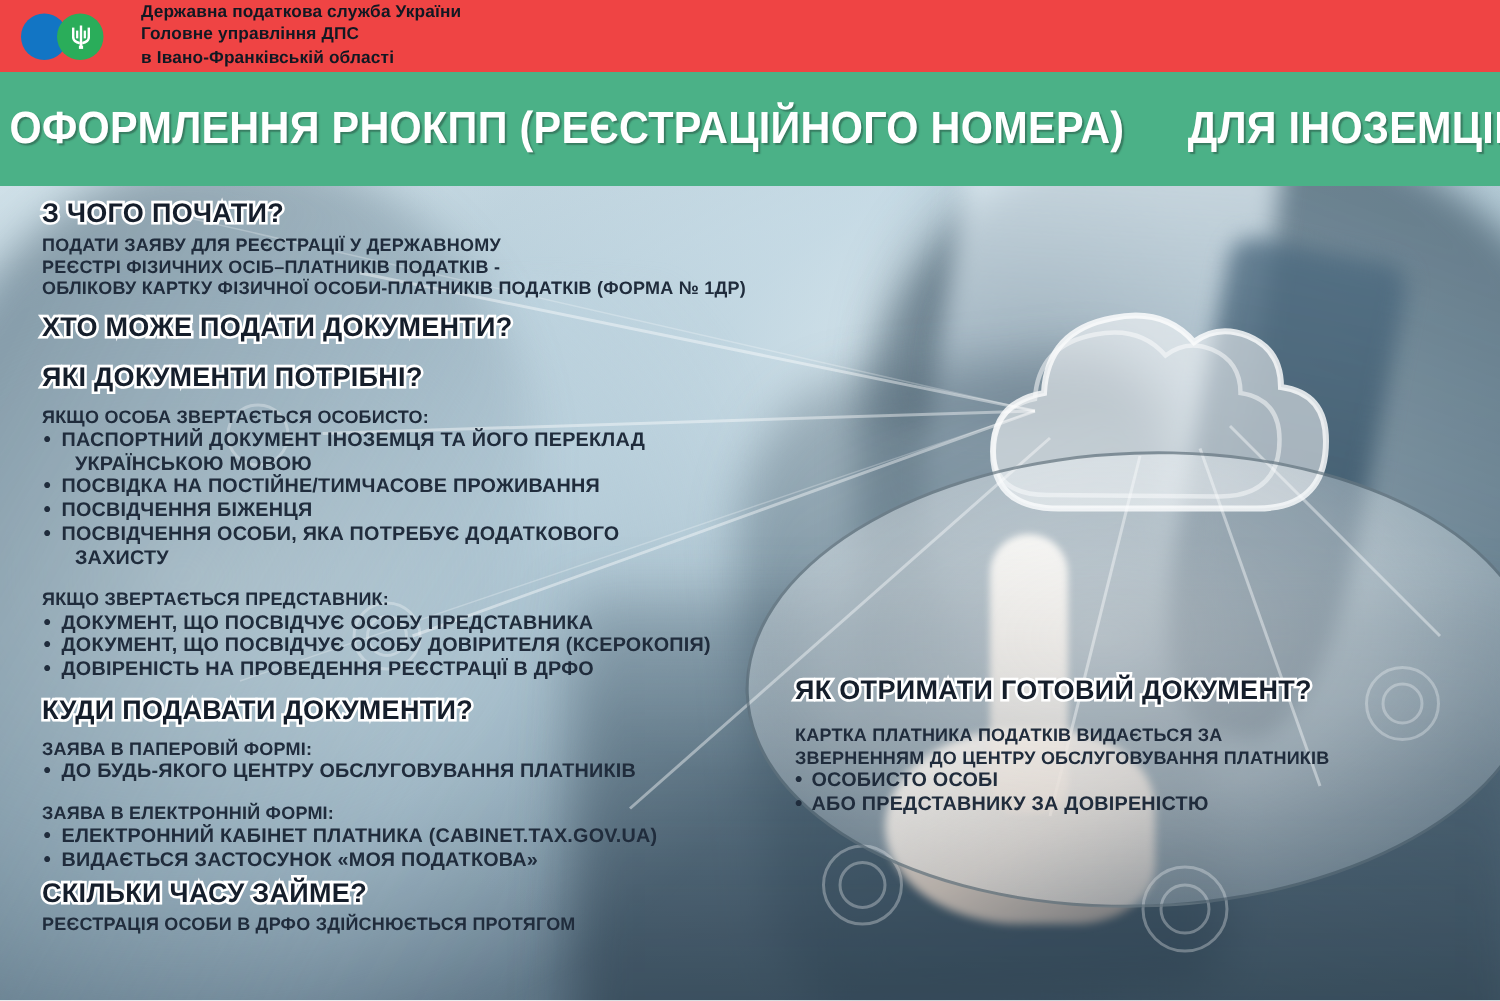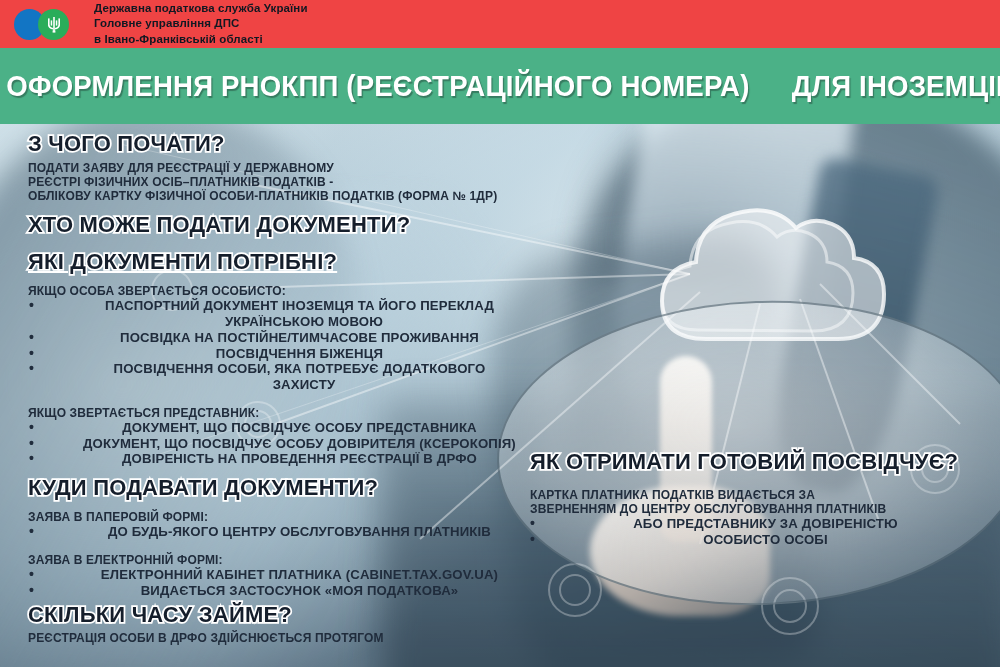--- a/index.html
+++ b/index.html
@@ -222,21 +222,21 @@
     width: 530px;
   }
   .col-right {
     position: absolute;
     left: 530px; top: 326px;
     width: 460px;
   }
 
   h2.section-head {
     margin: 0;
-    font-size: 22px;
+    font-size: 18px;
     font-weight: bold;
     color: #151E2B;
     letter-spacing: 0.2px;
     line-height: 1.12;
     -webkit-text-stroke: 3.4px #ffffff;
     paint-order: stroke fill;
     white-space: nowrap;
   }
 
   .body-text {
@@ -245,21 +245,20 @@
     font-weight: bold;
     color: #202C3C;
     line-height: 1.20;
     letter-spacing: 0.15px;
   }
 
   ul.bullets {
     margin: 0;
     padding: 0;
     list-style: none;
-    text-align: center;
   }
   ul.bullets li {
     position: relative;
     padding-left: 13px;
     font-size: 13.2px;
     font-weight: bold;
     color: #202C3C;
     line-height: 1.19;
     letter-spacing: 0.15px;
   }
@@ -275,21 +274,21 @@
 
   ul.bullets.tight-bullet li { padding-left: 11px; }
   ul.bullets.tight-bullet li::before { left: 0px; }
 
   .spacer-sm { height: 9px; }
   .spacer-xs { height: 4px; }
   .spacer-md { height: 13px; }
 
   .head-indent-1 { margin-left: 16px; }
   .head-indent-2 { margin-left: 26px; }
-  .head-indent-3 { margin-left: 24px; text-decoration: underline; }
+  .head-indent-3 { margin-left: 24px; }
   .head-indent-4 { margin-left: 34px; }
   .head-indent-5 { margin-left: 18px; }
   .head-indent-r { margin-left: 10px; }
 </style>
 </head>
 <body>
 
 <div class="poster">
 
   <div class="header-bar">
@@ -451,28 +450,28 @@
 
       <div class="spacer-xs"></div>
 
       <h2 class="section-head head-indent-5">СКІЛЬКИ ЧАСУ ЗАЙМЕ?</h2>
       <div class="spacer-xs"></div>
       <p class="body-text">РЕЄСТРАЦІЯ ОСОБИ В ДРФО ЗДІЙСНЮЄТЬСЯ ПРОТЯГОМ</p>
 
     </div>
 
     <div class="col-right">
-      <h2 class="section-head head-indent-r">ЯК ОТРИМАТИ ГОТОВИЙ ПОСВІДЧУЄ?</h2>
+      <h2 class="section-head head-indent-r">ЯК ОТРИМАТИ ГОТОВИЙ ДОКУМЕНТ?</h2>
       <div class="spacer-md"></div>
       <p class="body-text">КАРТКА ПЛАТНИКА ПОДАТКІВ ВИДАЄТЬСЯ ЗА</p>
       <p class="body-text">ЗВЕРНЕННЯМ ДО ЦЕНТРУ ОБСЛУГОВУВАННЯ ПЛАТНИКІВ</p>
       <ul class="bullets tight-bullet">
         <li>
+          <span>ОСОБИСТО ОСОБІ</span>
+        </li>
+        <li>
           <span>АБО ПРЕДСТАВНИКУ ЗА ДОВІРЕНІСТЮ</span>
-        </li>
-        <li>
-          <span>ОСОБИСТО ОСОБІ</span>
         </li>
       </ul>
     </div>
 
   </div>
 </div>
 
 </body></html>

